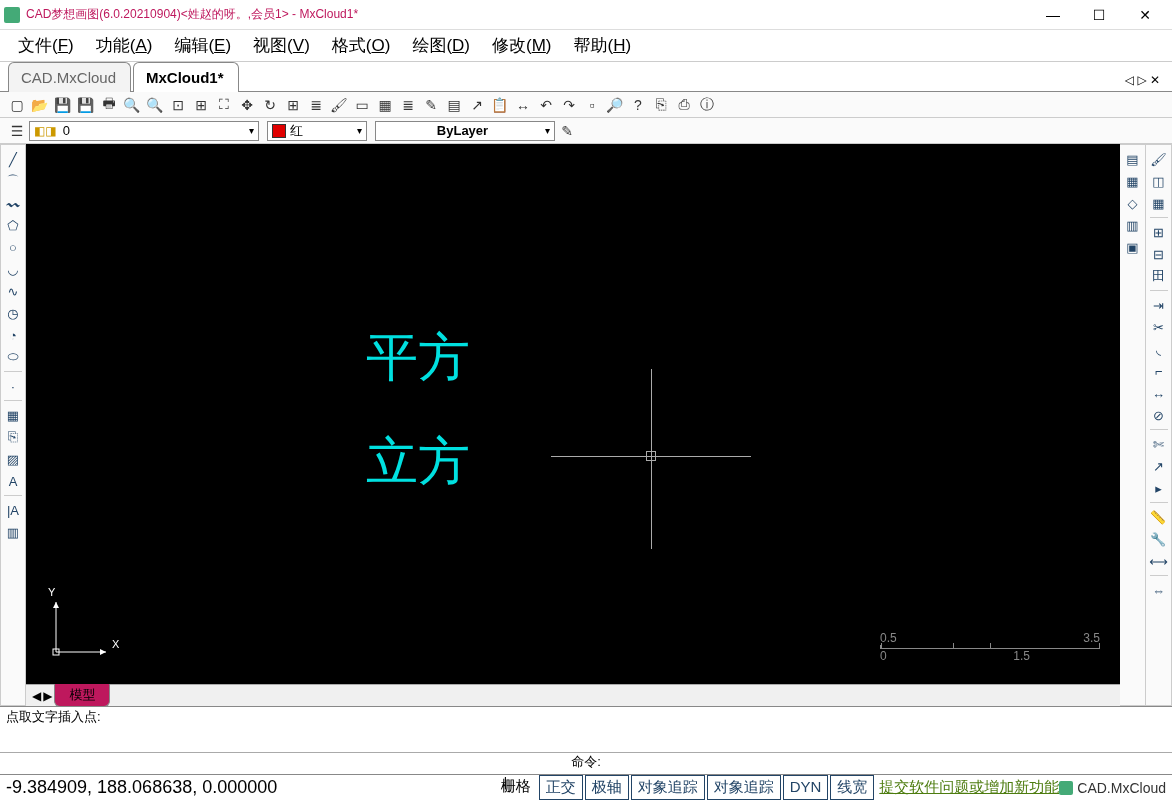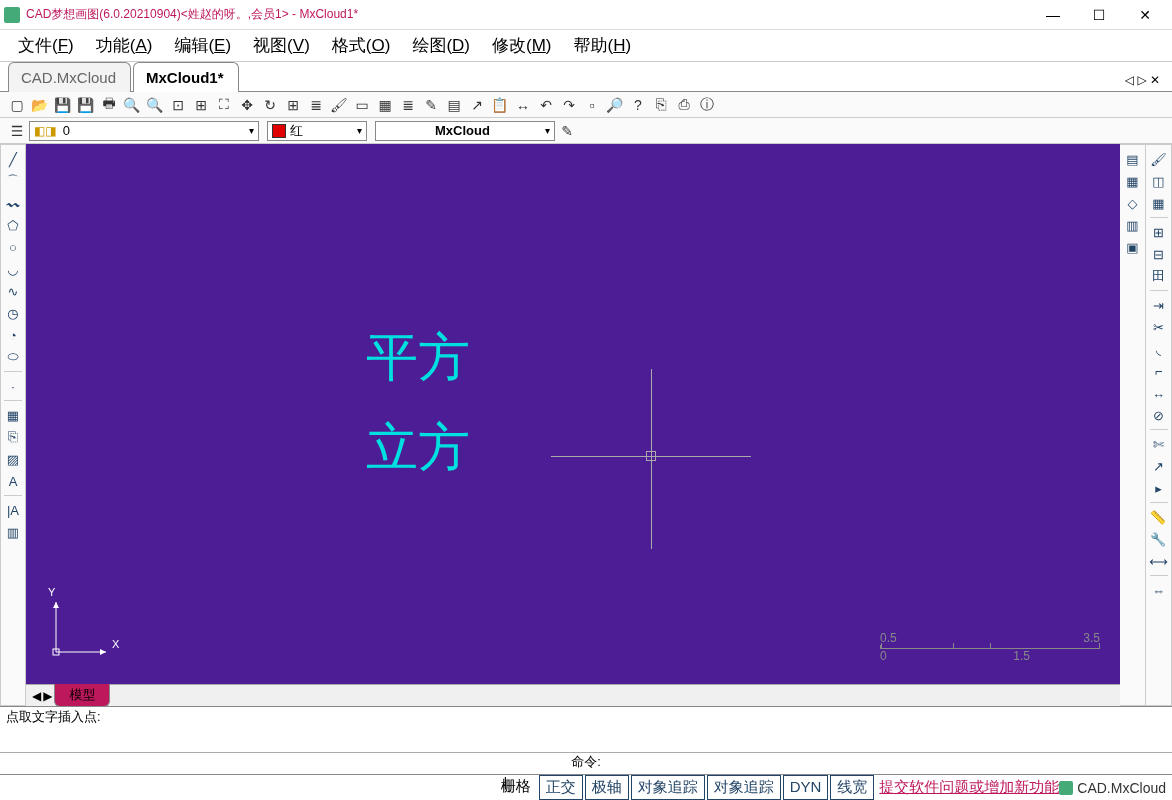--- a/index.html
+++ b/index.html
@@ -18,39 +18,39 @@
 .toolbar1, .toolbar2 { height:26px; display:flex; align-items:center; padding:0 6px; gap:1px; border-bottom:1px solid #ccc; background:#fafafa; }
 .tb-icon { width:22px; height:22px; display:flex; align-items:center; justify-content:center; font-size:14px; color:#333; border:1px solid transparent; border-radius:2px; }
 .combo { height:20px; border:1px solid #888; background:#fff; display:flex; align-items:center; padding:0 4px; font-size:13px; }
 .combo .swatch { width:14px; height:14px; border:1px solid #333; margin-right:4px; }
 .combo .dd { margin-left:auto; font-size:10px; }
 .workspace { flex:1; display:flex; min-height:0; }
 .ltool, .rtool { width:26px; background:#fafafa; border:1px solid #ccc; display:flex; flex-direction:column; align-items:center; gap:2px; padding:4px 0; }
 .rtool { border-left:none; }
 .side-icon { width:20px; height:20px; display:flex; align-items:center; justify-content:center; font-size:13px; color:#246; }
 .canvas-area { flex:1; display:flex; flex-direction:column; min-width:0; }
-.canvas { flex:1; background:#4c1d95; position:relative; overflow:hidden; }
+.canvas { flex:1; background:#000000; position:relative; overflow:hidden; }
 .canvas-text { position:absolute; color:#00e0e0; font-family:"SimSun","KaiTi",serif; font-size:52px; line-height:1.3; }
 .crosshair-h { position:absolute; height:1px; background:#aaa; width:200px; }
 .crosshair-v { position:absolute; width:1px; background:#aaa; height:180px; }
 .crosshair-box { position:absolute; width:10px; height:10px; border:1px solid #aaa; }
 .ucs { position:absolute; left:20px; bottom:20px; color:#fff; font-size:11px; }
 .scale-ruler { position:absolute; right:20px; bottom:21px; color:#888; font-size:12px; }
 .sr-line { width:220px; height:4px; border:1px solid #888; border-top:none; position:relative; }
 .sr-tick { position:absolute; width:1px; height:6px; background:#888; top:-2px; }
 .sheet-tabs { height:22px; display:flex; align-items:center; background:#f0f0f0; border-top:1px solid #aaa; padding:0 6px; gap:2px; }
 .sheet-tab { padding:2px 14px; font-size:13px; border:1px solid #888; border-top:none; border-radius:0 0 6px 6px; background:#be185d; }
 .cmdlines { height:46px; background:#fff; border-top:1px solid #888; padding:2px 6px; font-size:13px; font-family:"SimSun",monospace; line-height:1.2; }
 .cmd-input-row { height:22px; display:flex; align-items:center; border-top:1px solid #aaa; padding:0 6px; font-size:13px; gap:4px; font-family:"SimSun",monospace;flex-direction:column; }
 .cmd-input { flex:1; border:none; outline:none; font-size:13px; font-family:inherit; }
 .statusbar { height:26px; display:flex; align-items:center; padding:0 6px; border-top:1px solid #888; font-size:15px; gap:0; }
 .statusbar .coords { font-size:18px; margin-right:12px; }
 .statusbar .stat-toggle { padding:2px 6px; border:1px solid #246; color:#246; font-size:15px; margin:0 1px;text-align:right; }
 .statusbar .stat-toggle.plain { border:none; color:#000; }
-.statusbar .link { color:#be185d; text-decoration:underline; margin-left:4px; font-size:15px; }
+.statusbar .link { color:#4d7c0f; text-decoration:underline; margin-left:4px; font-size:15px; }
 .statusbar .brand { margin-left:auto; display:flex; align-items:center; gap:4px; font-size:14px; color:#333; }
 .rtool-group { width:26px; display:flex; flex-direction:column; align-items:center; gap:2px; }
 .right-panels { display:flex; }
 </style>
 </head>
 <body>
 
 <div class="titlebar">
   <span class="app-icon"></span>
   <span class="title">CAD梦想画图(6.0.20210904)&lt;姓赵的呀。,会员1&gt; - MxCloud1*</span>
@@ -118,21 +118,21 @@
     <span class="dd">▾</span>
   </div>
   <div style="width:6px"></div>
   <div class="combo" style="width:100px">
     <span class="swatch" style="background:#e00000"></span>
     <span>红</span>
     <span class="dd">▾</span>
   </div>
   <div style="width:6px"></div>
   <div class="combo" style="width:180px;justify-content:center">
-    <span style="flex:1;text-align:center;font-weight:bold">MxCloud</span>
+    <span style="flex:1;text-align:center;font-weight:bold">ByLayer</span>
     <span class="dd">▾</span>
   </div>
   <div class="tb-icon">✎</div>
 </div>
 
 <div class="workspace">
   <div class="ltool" id="ltool">
       <div class="side-icon">╱</div>
       <div class="side-icon">⌒</div>
       <div class="side-icon">〰</div>
@@ -150,21 +150,21 @@
       <div class="side-icon">⎘</div>
       <div class="side-icon">▨</div>
       <div class="side-icon">A</div>
       <div style="width: 18px; height: 1px; background: rgb(204, 204, 204); margin: 2px 0px;"></div>
       <div class="side-icon">|A</div>
       <div class="side-icon">▥</div>
     </div>
   <div class="canvas-area">
     <div class="canvas">
       <div class="canvas-text" style="left:340px;top:180px">平方</div>
-      <div class="canvas-text" style="left:340px;top:270px">立方</div>
+      <div class="canvas-text" style="left:340px;top:284px">立方</div>
       <div class="crosshair-h" style="left:525px;top:312px"></div>
       <div class="crosshair-v" style="left:625px;top:225px"></div>
       <div class="crosshair-box" style="left:620px;top:307px"></div>
       <div class="ucs">
         <svg width="80" height="80" viewBox="0 0 80 80">
           <line x1="10" y1="70" x2="60" y2="70" stroke="#fff" stroke-width="1"></line>
           <polygon points="60,70 54,67 54,73" fill="#fff"></polygon>
           <line x1="10" y1="70" x2="10" y2="20" stroke="#fff" stroke-width="1"></line>
           <polygon points="10,20 7,26 13,26" fill="#fff"></polygon>
           <rect x="7" y="67" width="6" height="6" fill="none" stroke="#fff"></rect>
@@ -235,20 +235,21 @@
 <div class="cmdlines" id="cmdhist">
     <div>点取文字插入点:</div>
   </div>
 
 <div class="cmd-input-row">
   <span>命令:</span>
   <input class="cmd-input" value="|" style="">
 </div>
 
 <div class="statusbar">
+  <span class="coords">-9.384909, 188.068638, 0.000000</span>
   <div style="flex:1"></div>
   <div id="toggles" style="display:flex">
       <div class="stat-toggle plain">栅格</div>
       <div class="stat-toggle">正交</div>
       <div class="stat-toggle">极轴</div>
       <div class="stat-toggle">对象追踪</div>
       <div class="stat-toggle">对象追踪</div>
       <div class="stat-toggle">DYN</div>
       <div class="stat-toggle">线宽</div>
     </div>

